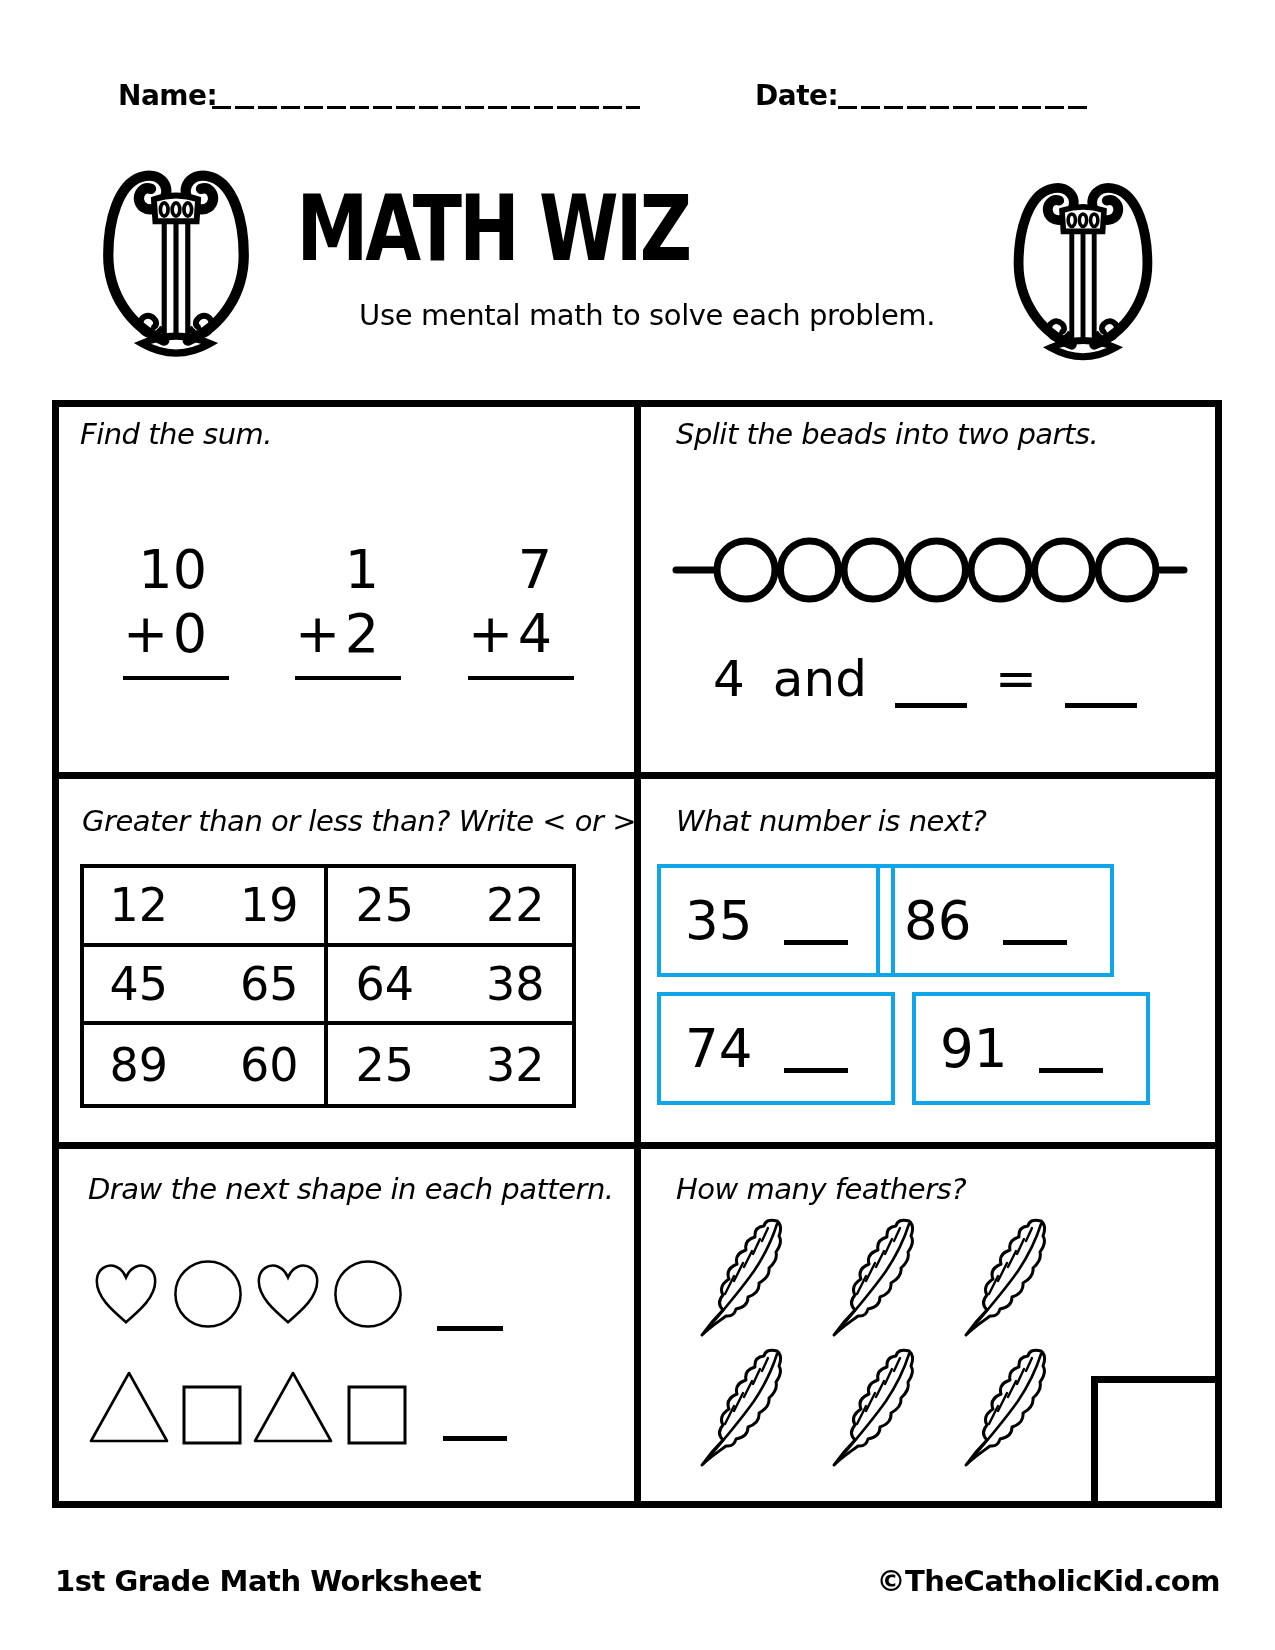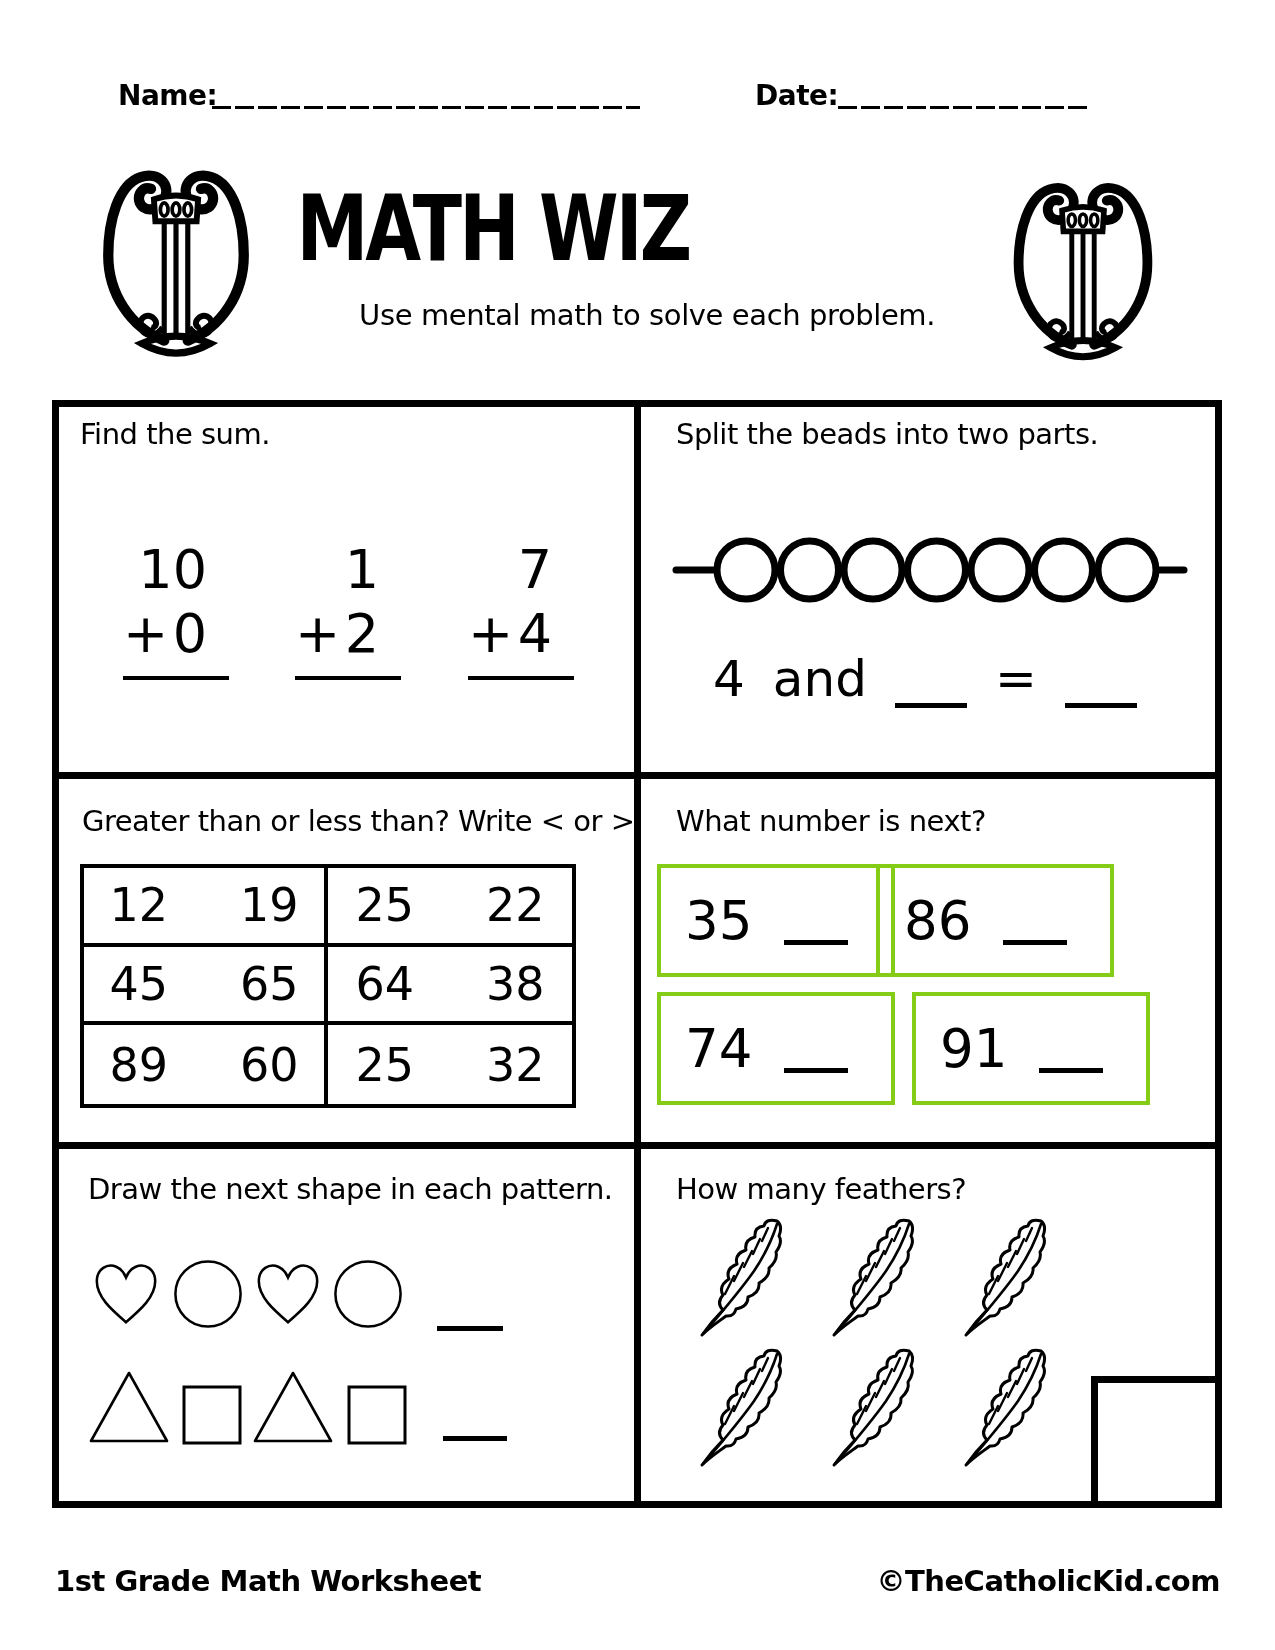--- a/index.html
+++ b/index.html
@@ -21,21 +21,21 @@
     font-size:76px;font-weight:900;letter-spacing:-3px;line-height:1;
     transform:scale(0.95,1.2);transform-origin:center top;margin:0;
   }
   .subtitle{left:280px;top:298px;width:655px;text-align:right;font-size:29px;letter-spacing:-0.4px;}
 
   
   .grid-frame{left:52px;top:400px;width:1170px;height:1108px;border:7px solid #000;box-sizing:border-box;}
   .vline{background:#000;width:7px;}
   .hline{background:#000;height:7px;}
 
-  .heading{font-size:29px;letter-spacing:-0.5px;white-space:nowrap;}
+  .heading{font-size:29px;letter-spacing:-0.5px;white-space:nowrap;font-style:italic;}
 
   
   .problem{
     width:84px;padding-right:22px;padding-bottom:10px;
     border-bottom:4px solid #000;text-align:right;
     font-size:54px;line-height:64px;
   }
   .p-bot{display:flex;justify-content:space-between;}
 
   
@@ -46,21 +46,21 @@
   .cmp-table{
     left:80px;top:864px;width:496px;height:244px;border:4px solid #000;box-sizing:border-box;
     display:grid;grid-template-columns:1fr 1fr;grid-template-rows:1fr 1fr 1fr;
   }
   .cmp-cell{display:flex;align-items:center;justify-content:center;gap:72px;font-size:46px;}
   .cmp-cell.colsep{border-right:4px solid #000;}
   .cmp-cell.rowsep{border-bottom:4px solid #000;}
 
   
   .num-box{
-    width:238px;height:113px;border:4px solid #84cc16;box-sizing:border-box;
+    width:238px;height:113px;border:4px solid #0ea5e9;box-sizing:border-box;
     display:flex;align-items:center;padding-left:24px;gap:32px;font-size:53px;
   }
   .num-blank{width:64px;height:44px;border-bottom:5px solid #000;}
 
   .uline{background:#000;height:5px;}
 
   
   .answer-box{
     left:1091px;top:1376px;width:124px;height:125px;background:#fff;
     border-top:7px solid #000;border-left:7px solid #000;box-sizing:border-box;

